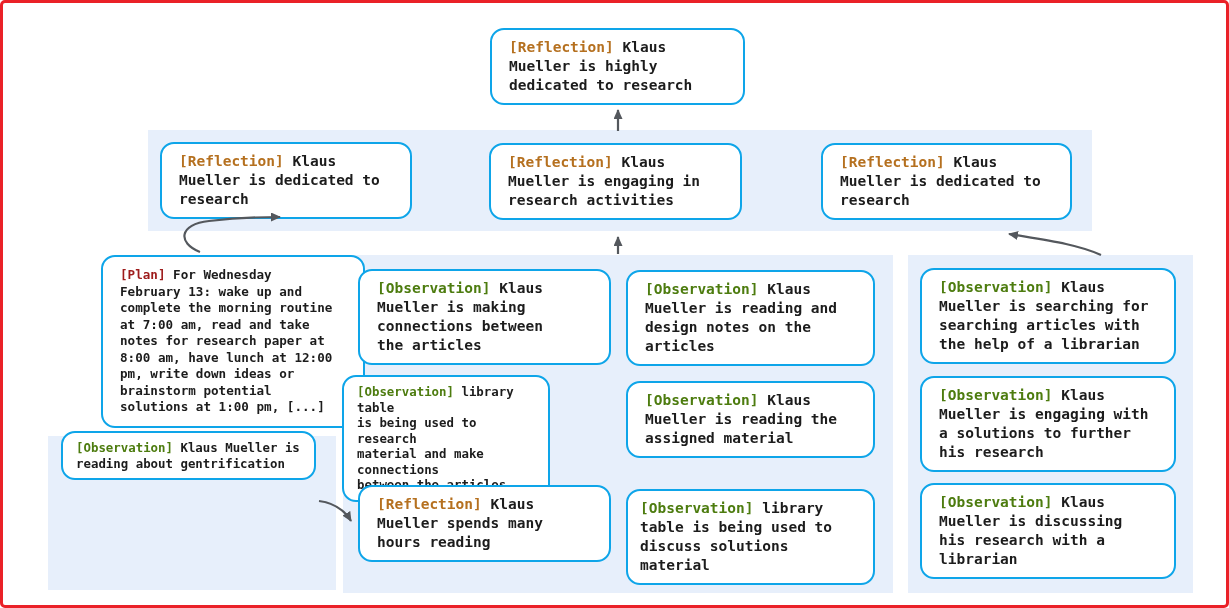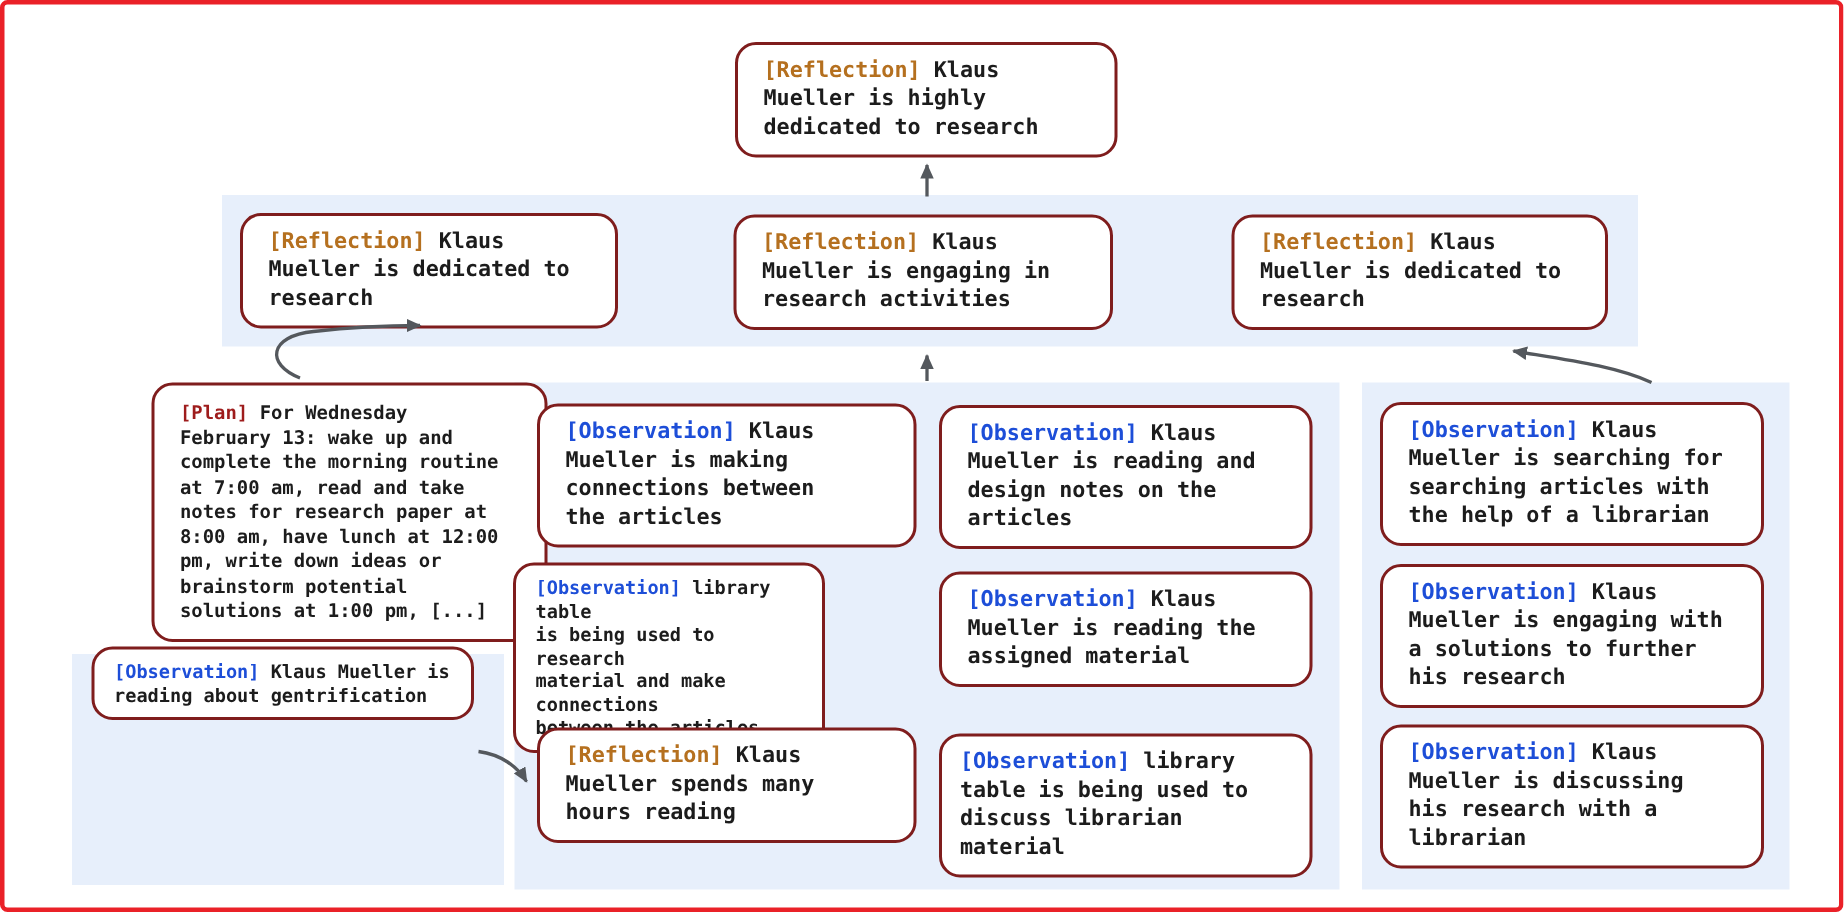--- a/index.html
+++ b/index.html
@@ -1,28 +1,28 @@
 <!DOCTYPE html>
 <html><head>
 <meta charset="utf-8">
 <style>
   html,body{margin:0;padding:0;background:#ffffff;}
   .canvas{position:relative;width:1229px;height:608px;background:#ffffff;
           border:3px solid #ea2128;border-radius:5px;box-sizing:border-box;
           overflow:hidden;font-family:"DejaVu Sans Mono","Liberation Mono",monospace;}
   .panel{position:absolute;background:#e7effb;}
-  .node{position:absolute;background:#ffffff;border:2px solid #7f1d1d;border-radius:14px;
+  .node{position:absolute;background:#ffffff;border:2px solid #0ea5e9;border-radius:14px;
         box-sizing:border-box;color:#1c1c1c;font-weight:bold;white-space:pre-wrap;
         z-index:2;}
   .lg{font-size:14.5px;line-height:19px;padding:8px 17px;}
   .sm{font-size:12.4px;line-height:15.5px;padding:7px 13px;}
   .plan-size{font-size:12.6px;line-height:16.5px;padding:10px 17px;margin-left:40px;}
   .pad-tight{padding-left:12px;padding-right:12px;}
   .tag-reflection{color:#b5701f;}
-  .tag-observation{color:#1d4ed8;}
+  .tag-observation{color:#4d7c0f;}
   .tag-plan{color:#9e1c1c;}
   .arrows{position:absolute;left:0;top:0;z-index:5;pointer-events:none;}
   .watermark{position:absolute;left:828px;top:534px;z-index:9;
              font-family:"DejaVu Sans",sans-serif;font-weight:bold;font-size:34px;
              letter-spacing:1px;color:rgba(242,243,246,0.88);
              text-shadow:1px 2px 2px rgba(125,128,134,0.75),-1px -1px 1px rgba(190,192,196,0.55);}
 </style>
 </head>
 <body>
 
@@ -74,21 +74,21 @@
 
   <div class="node lg" style="left:623px;top:267px;width:249px;"><span class="tag-observation">[Observation]</span> <span>Klaus
 Mueller is reading and
 design notes on the
 articles</span></div>
   <div class="node lg" style="left:623px;top:378px;width:249px;"><span class="tag-observation">[Observation]</span> <span>Klaus
 Mueller is reading the
 assigned material</span></div>
   <div class="node lg pad-tight" style="left:623px;top:486px;width:249px;"><span class="tag-observation">[Observation]</span> <span>library
 table is being used to
-discuss librarian material</span></div>
+discuss solutions material</span></div>
 
   <div class="node lg" style="left:917px;top:265px;width:256px;"><span class="tag-observation">[Observation]</span> <span>Klaus
 Mueller is searching for
 searching articles with
 the help of a librarian</span></div>
   <div class="node lg" style="left:917px;top:373px;width:256px;"><span class="tag-observation">[Observation]</span> <span>Klaus
 Mueller is engaging with
 a solutions to further
 his research</span></div>
   <div class="node lg" style="left:917px;top:480px;width:256px;"><span class="tag-observation">[Observation]</span> <span>Klaus

